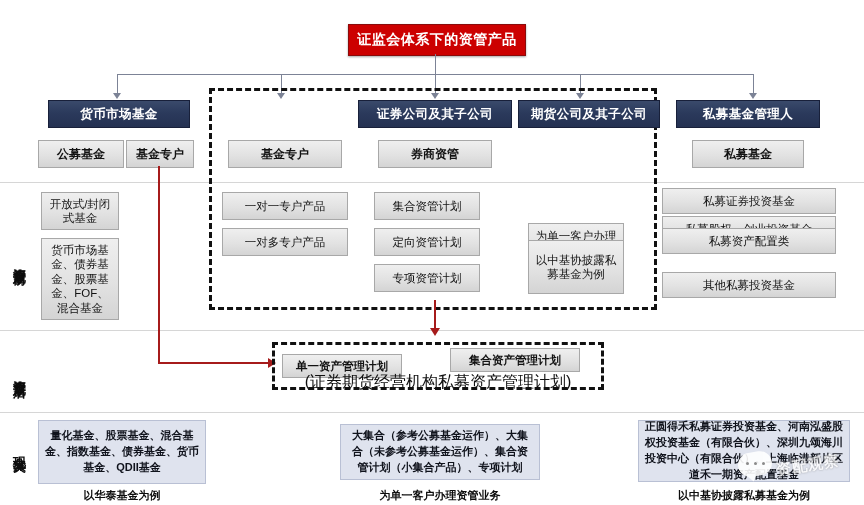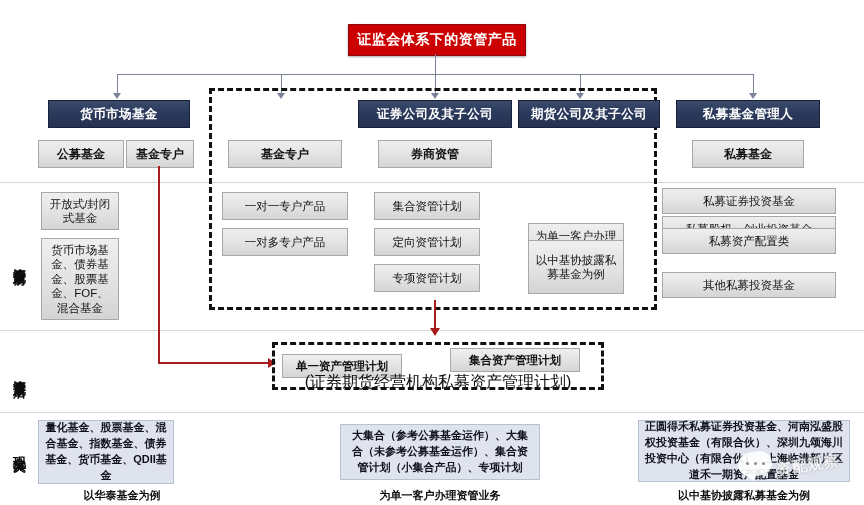--- a/index.html
+++ b/index.html
@@ -241,21 +241,21 @@
 
   <div class="red red-v" style="left:434px;top:300px;height:30px;"></div>
   <div class="arrow-down-red" style="left:430px;top:328px;"></div>
 
   <div class="dashed" style="left:272px;top:342px;width:332px;height:48px;"></div>
 
   <div class="gray med" style="left:282px;top:348px;width:118px;height:22px;margin-top:6px;">单一资产管理计划</div>
   <div class="gray med" style="left:450px;top:348px;width:128px;height:22px;">集合资产管理计划</div>
   <div class="subnote" style="left:272px;top:372px;width:332px;">(证券期货经营机构私募资产管理计划)</div>
 
-  <div class="bluebox" style="left:38px;top:420px;width:136px;height:64px;">量化基金、股票基金、混合基金、指数基金、债券基金、货币基金、QDII基金</div>
+  <div class="bluebox" style="left:38px;top:420px;width:168px;height:64px;">量化基金、股票基金、混合基金、指数基金、债券基金、货币基金、QDII基金</div>
   <div class="caption" style="left:38px;top:488px;width:168px;">以华泰基金为例</div>
 
   <div class="bluebox" style="left:340px;top:424px;width:200px;height:56px;">大集合（参考公募基金运作）、大集合（未参考公募基金运作）、集合资管计划（小集合产品）、专项计划</div>
   <div class="caption" style="left:340px;top:488px;width:200px;">为单一客户办理资管业务</div>
 
   <div class="bluebox" style="left:638px;top:420px;width:212px;height:62px;">正圆得禾私募证券投资基金、河南泓盛股权投资基金（有限合伙）、深圳九颂海川投资中心（有限合伙）、上海临港新片区道禾一期资产配置基金</div>
   <div class="caption" style="left:638px;top:488px;width:212px;">以中基协披露私募基金为例</div>
 
   <div class="wm-bubble" style="left:738px;top:452px;"></div>
   <div class="wm-dot" style="left:746px;top:462px;"></div>

